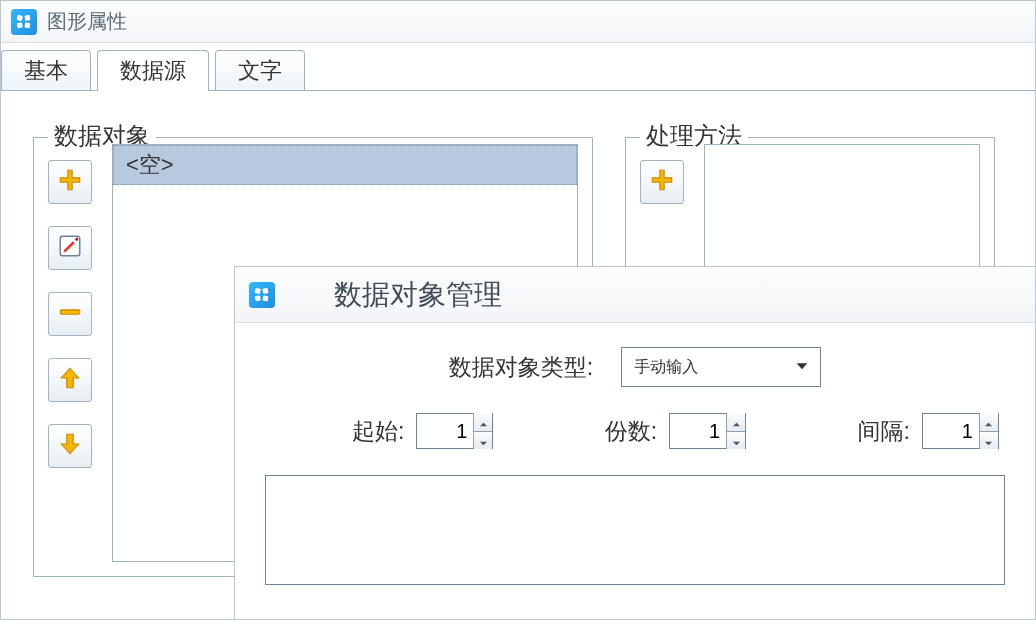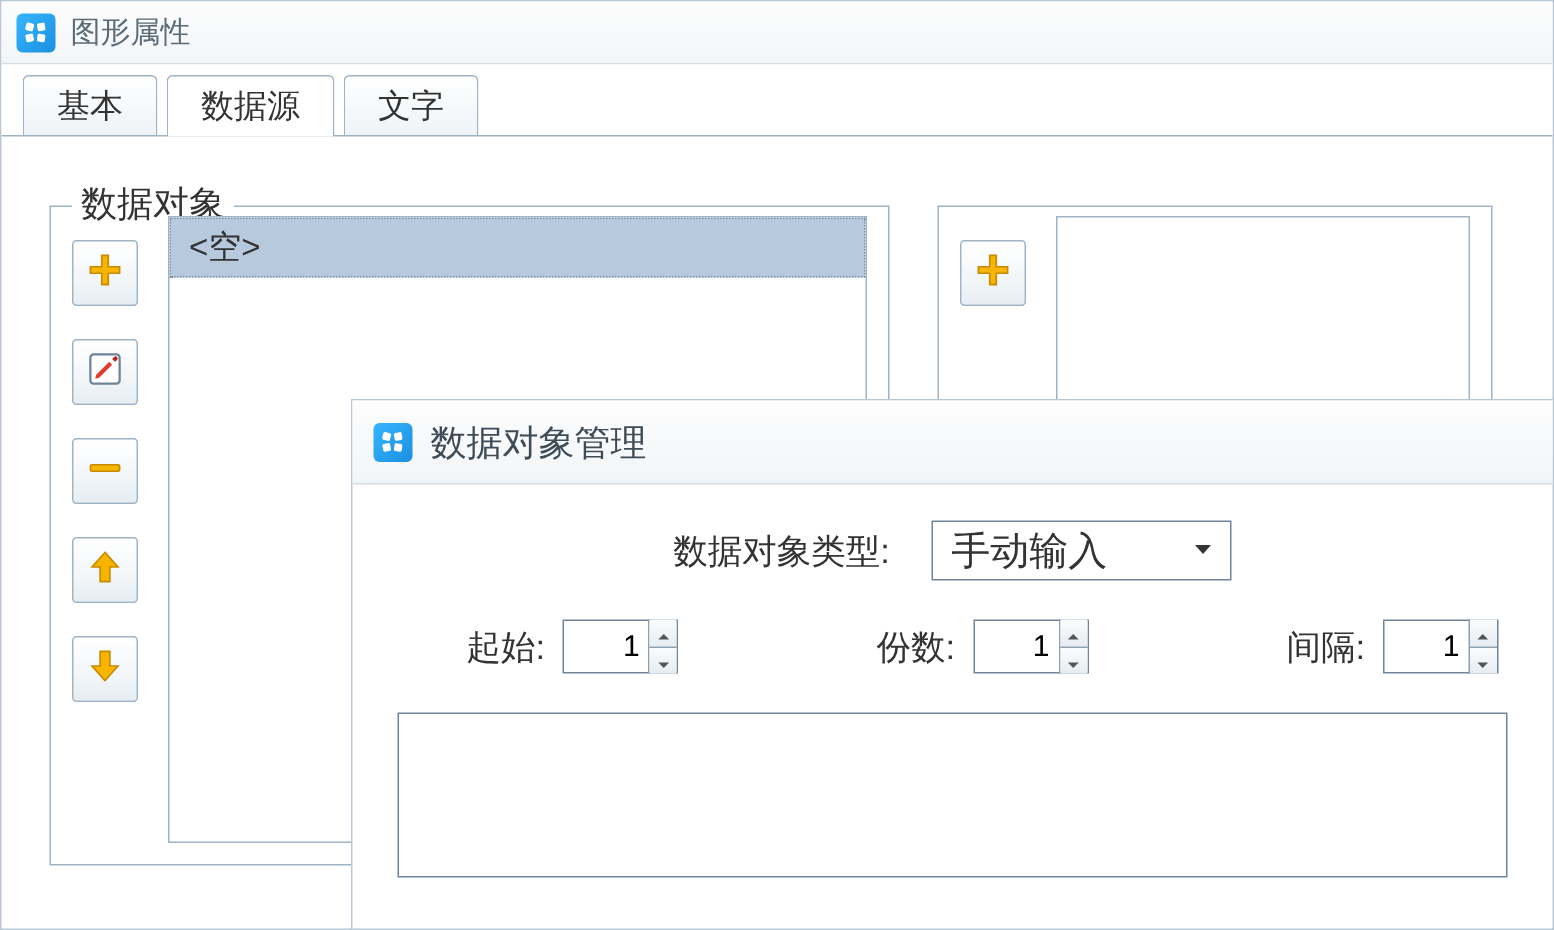--- a/index.html
+++ b/index.html
@@ -6,21 +6,21 @@
   body { background: #fff; width: 1036px; height: 620px; overflow: hidden; position: relative; color: #333; }
 
   
   .main-window { position: absolute; inset: 0; border: 1px solid #b9c7d5; background: #fff; }
   .main-titlebar { height: 42px; display: flex; align-items: center; gap: 10px; padding: 14px 10px; background: linear-gradient(#fdfdfd,#f2f5f8); border-bottom: 1px solid #d5dde5; text-align: center; }
   .app-icon { width: 26px; height: 26px; border-radius: 4px; background: linear-gradient(135deg,#35b6ff,#1c8fe0); display: flex; align-items: center; justify-content: center; }
   .app-icon svg { width: 18px; height: 18px; }
   .main-title { font-size: 20px; color: #5b6b78; }
 
   
-  .tabstrip { display: flex; align-items: flex-end; height: 48px; padding-left: 14px; border-bottom: 1px solid #9db2c4; background:#fff; }
+  .tabstrip { display: flex; align-items: flex-end; height: 48px; border-bottom: 1px solid #9db2c4; background:#fff; }
   .tab { height: 40px; padding: 0 22px; display:flex; align-items:center; font-size:22px; color:#333; border:1px solid #9db2c4; border-bottom:none; margin-right:6px; background: linear-gradient(#fff,#eef3f7); border-radius:4px 4px 0 0; cursor:pointer; position:relative; }
   .tab.active { background:#fff; border-color:#9db2c4; }
   .tab.active::after { content:""; position:absolute; left:0; right:0; bottom:-1px; height:2px; background:#fff; }
 
   
   .client { position:absolute; left:0; right:0; top:92px; bottom:0; padding: 30px 40px; }
 
   .groupbox { position:absolute; border:1px solid #9fb3c5; padding-top:20px; }
   .groupbox > .legend { position:absolute; top:-18px; left:14px; background:#fff; padding:0 6px; font-size:24px; color:#333; }
 
@@ -35,39 +35,39 @@
   
   .listbox { position:absolute; left:78px; top:6px; right:14px; bottom:14px; border:1px solid #9fb3c5; background:#fff; overflow:hidden; }
   .listitem { height:40px; padding:0 12px; display:flex; align-items:center; font-size:22px; color:#333; background:#b7c9dc; border:1px dotted #7c90a3; cursor:pointer; }
 
   #gb-proc .listbox { left:78px; }
   #gb-proc .vtoolbar { top:22px; }
 
   
   .dialog { position:absolute; left:234px; top:266px; right:0; bottom:0; background:#fff; border:1px solid #b9c7d5; box-shadow:none; }
   .dlg-titlebar { height:56px; display:flex; align-items:center; gap:12px; padding:0 14px; background:linear-gradient(#fdfdfd,#f2f5f8); border-bottom:1px solid #d5dde5; }
-  .dlg-title { font-size:24px; color:#3f4c57; }
+  .dlg-title { font-size:28px; color:#3f4c57;margin-left:47px; }
 
   .dlg-body { padding:24px 30px 20px 30px; font-size:22px; color:#333; }
   .row { display:flex; align-items:center; gap:28px; margin-bottom:26px; }
   .row.center { justify-content:center; }
   .lbl { font-size:23px; }
   .combo { width:200px; height:40px; border:1px solid #6f8499; background:#fff; display:flex; align-items:center; justify-content:space-between; padding:0 10px 0 12px; cursor:pointer; }
-  .combo .val { font-size:26px; color:#333; }
+  .combo .val { font-size:16px; color:#333; }
   .combo svg { width:16px; height:16px; }
 
   .spin { display:flex; align-items:center; height:36px; border:1px solid #6f8499; background:#fff; }
   .spin input { width:56px; height:100%; border:none; outline:none; text-align:right; padding-right:6px; font-size:20px; background:transparent; }
   .spin .btns { display:flex; flex-direction:column; border-left:1px solid #8ea0b0; }
   .spin .sb { width:18px; height:18px; display:flex; align-items:center; justify-content:center; background:linear-gradient(#fbfcfd,#e6ecf1); cursor:pointer; }
   .spin .sb + .sb { border-top:1px solid #8ea0b0; }
   .spin .sb svg { width:9px; height:9px; }
 
   .row.triple { justify-content:space-between; padding:0 6px 0 46px; }
-  .field { display:flex; align-items:center; gap:12px; }
+  .field { display:flex; align-items:center; gap:12px;margin-left:41px; }
 
   .bigbox { margin-top:4px; height:110px; border:1px solid #6f8499; background:#fff; }
 </style>
 </head>
 <body>
 
 <div class="main-window">
   <div class="main-titlebar">
     <span class="app-icon">
       <svg viewBox="0 0 24 24">
@@ -140,20 +140,21 @@
       </div>
 
       <div class="listbox">
         <div class="listitem">
             <span>&lt;空&gt;</span>
           </div>
       </div>
     </div>
 
     <div id="gb-proc" class="groupbox">
+      <div class="legend">处理方法</div>
       <div class="vtoolbar">
         <div class="tbtn">
           <span>
             <svg viewBox="0 0 24 24">
                 <path fill="#f7b500" stroke="#c78a00" stroke-width="1" d="M10 3h4v7h7v4h-7v7h-4v-7H3v-4h7z"></path>
               </svg>
           </span>
         </div>
       </div>
       <div class="listbox"></div>

